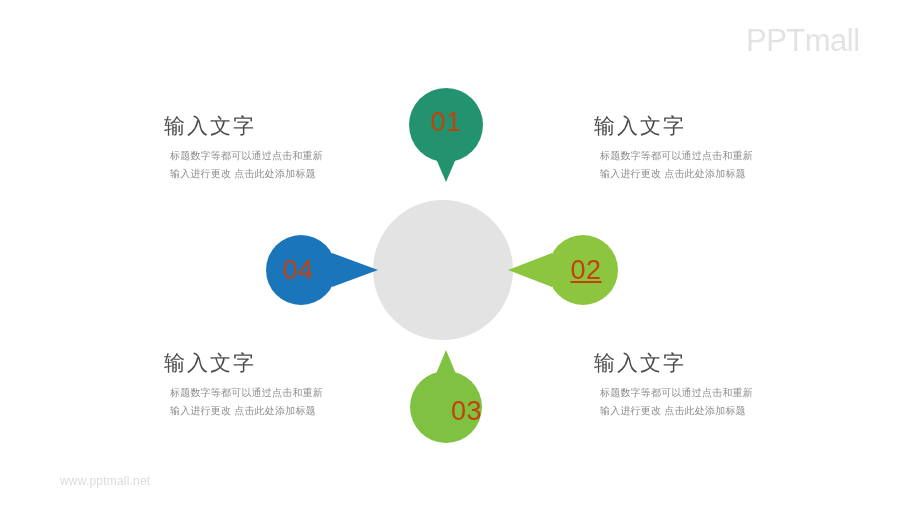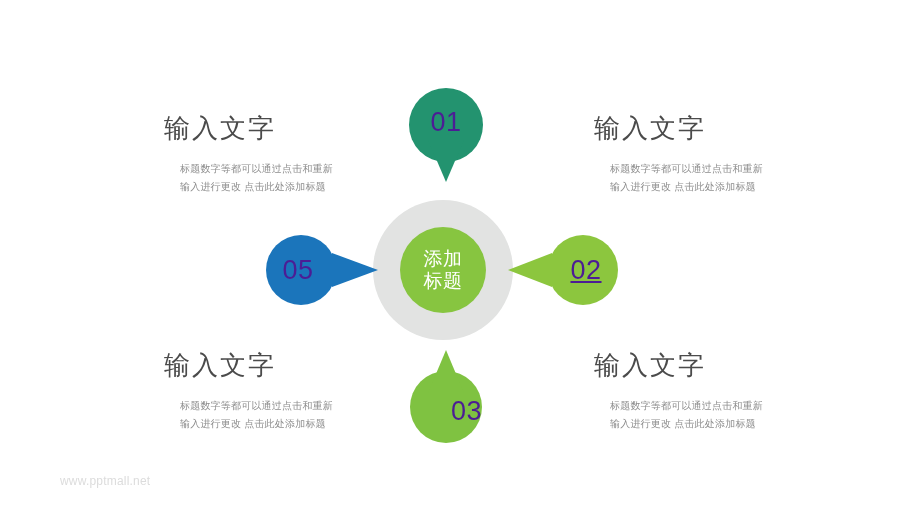--- a/index.html
+++ b/index.html
@@ -89,21 +89,21 @@
     justify-content: center;
   }
   .pin .pin-shape {
     position: absolute;
     inset: 0;
     border-radius: 50% 50% 50% 50%;
   }
   .pin .pin-num {
     position: relative;
     z-index: 2;
-    color: #4c1d95;
+    color: #c2410c;
     font-size: 27px;
     font-weight: 400;
     letter-spacing: 0.5px;
   }
 
   
   .pin-01 { left: 409px; top: 88px; width: 74px; height: 74px; }
   .pin-01 .pin-shape {
     background: #23936f;
     border-radius: 50% 50% 50% 50% / 50% 50% 50% 50%;
@@ -169,54 +169,51 @@
     border-top: 17px solid transparent;
     border-bottom: 17px solid transparent;
     border-left: 46px solid #1b75bb;
     z-index: 1;
   }
   .pin-04 .pin-num { left: -3px; }
 
   
   .txt-block { position: absolute; width: 250px; }
   .txt-title {
-    font-size: 26px;
+    font-size: 21px;
     color: #4b4b4b;
     letter-spacing: 2px;
     line-height: 1.2;
     margin: 0 0 9px 0;
     white-space: nowrap;
   }
   .txt-body {
     font-size: 10px;
     color: #8d8d8d;
     line-height: 1.75;
     letter-spacing: 0.2px;
-    margin: 16px;
+    margin: 6px;
     white-space: pre-line;
   }
 
   .tb-tl { left: 164px; top: 113px; }
   .tb-tr { left: 594px; top: 113px; }
   .tb-bl { left: 164px; top: 350px; }
   .tb-br { left: 594px; top: 350px; }
 </style>
 </head>
 <body>
 
 <div class="slide">
 
+  <div class="logo">PPTmall</div>
 
   <div class="footer">www.pptmall.net</div>
 
   <div class="hub-ring"></div>
-  <div class="hub-core">
-    <span class="hub-label">添加
-标题</span>
-  </div>
 
   <div class="pin pin-01">
     <div class="tail"></div>
     <div class="pin-shape"></div>
     <span class="pin-num">01</span>
   </div>
 
   <div class="pin pin-02">
     <div class="tail"></div>
     <div class="pin-shape"></div>
@@ -225,21 +222,21 @@
 
   <div class="pin pin-03">
     <div class="tail"></div>
     <div class="pin-shape"></div>
     <span class="pin-num">03</span>
   </div>
 
   <div class="pin pin-04">
     <div class="tail"></div>
     <div class="pin-shape"></div>
-    <span class="pin-num">05</span>
+    <span class="pin-num">04</span>
   </div>
 
   <div class="txt-block tb-tl">
     <p class="txt-title">输入文字</p>
     <p class="txt-body">标题数字等都可以通过点击和重新
 输入进行更改 点击此处添加标题</p>
   </div>
 
   <div class="txt-block tb-tr">
     <p class="txt-title">输入文字</p>

